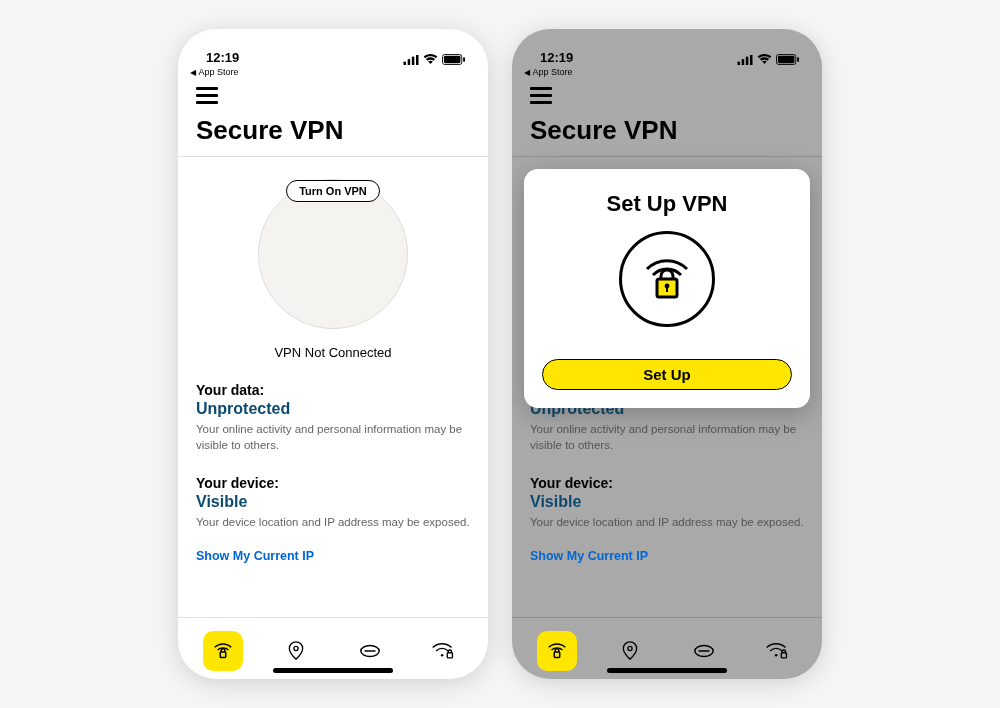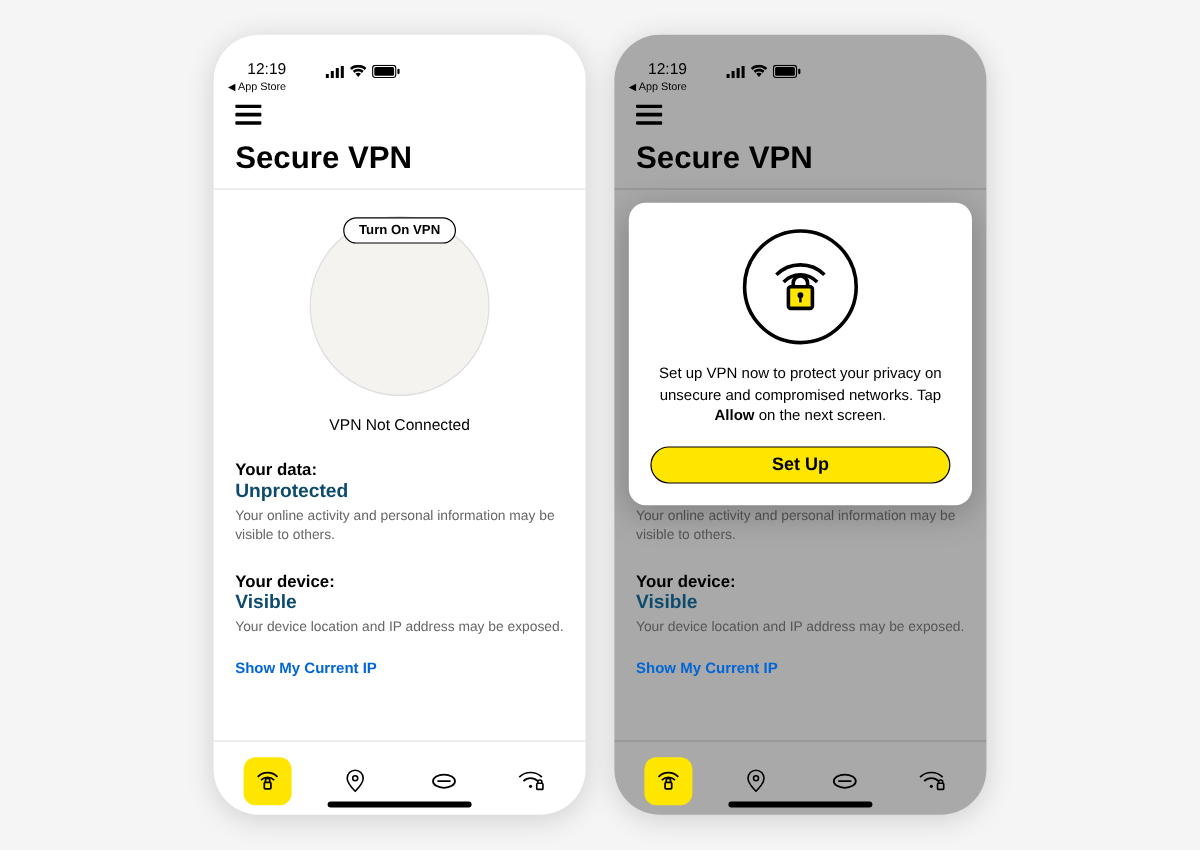--- a/index.html
+++ b/index.html
@@ -21,23 +21,24 @@
     box-shadow: 0 4px 24px rgba(0,0,0,0.15);
     position: relative;
     overflow: hidden;
     display: flex;
     flex-direction: column;
   }
   .status-bar {
     height: 38px;
     display: flex;
     align-items: flex-end;
+    justify-content: space-between;
     padding: 0 22px 2px 28px;
     font-size: 13px;
-    font-weight: 400;
+    font-weight: 700;
     gap: 32px;
   }
   .status-right { display:flex; align-items:center; gap:4px; }
   .back-line {
     font-size: 9px;
     padding: 0 0 2px 12px;
   }
   .back-line::before { content:"◀ "; font-size:8px; }
   .app-header {
     padding: 8px 18px 10px 18px;
@@ -358,28 +359,26 @@
           <path d="M6 11 C10 7 16 7 20 11"></path>
           <circle cx="13" cy="16" r="1.5" fill="#000" stroke="none"></circle>
           <rect x="19" y="13" width="6" height="6" rx="1"></rect>
           <path d="M20 13 v-1.2 a2 2 0 0 1 4 0 V13"></path>
         </svg>
     </div>
   </div>
   <div class="home-indicator"></div>
 
   <div class="modal">
+    <h2>Set Up VPN</h2>
     <div class="modal-icon-ring">
       <svg width="64" height="64" viewBox="0 0 64 64">
         <path d="M12 22 C23 11 41 11 52 22" fill="none" stroke="#000" stroke-width="3"></path>
         <path d="M18 28 C26 20 38 20 46 28" fill="none" stroke="#000" stroke-width="3"></path>
         <path d="M26 32 v-3 a6 6 0 0 1 12 0 v3" fill="none" stroke="#000" stroke-width="3"></path>
         <rect x="22" y="32" width="20" height="18" rx="2" fill="#ffe600" stroke="#000" stroke-width="3"></rect>
         <circle cx="32" cy="39" r="2.4" fill="#000"></circle>
         <rect x="31" y="40" width="2" height="5" fill="#000"></rect>
       </svg>
     </div>
-    <div class="modal-desc">
-      <span>Set up VPN now to protect your privacy on unsecure and compromised networks. Tap </span><b>Allow</b><span> on the next screen.</span>
-    </div>
     <button class="setup-btn">Set Up</button>
   </div>
 </div>
 
 </body></html>

